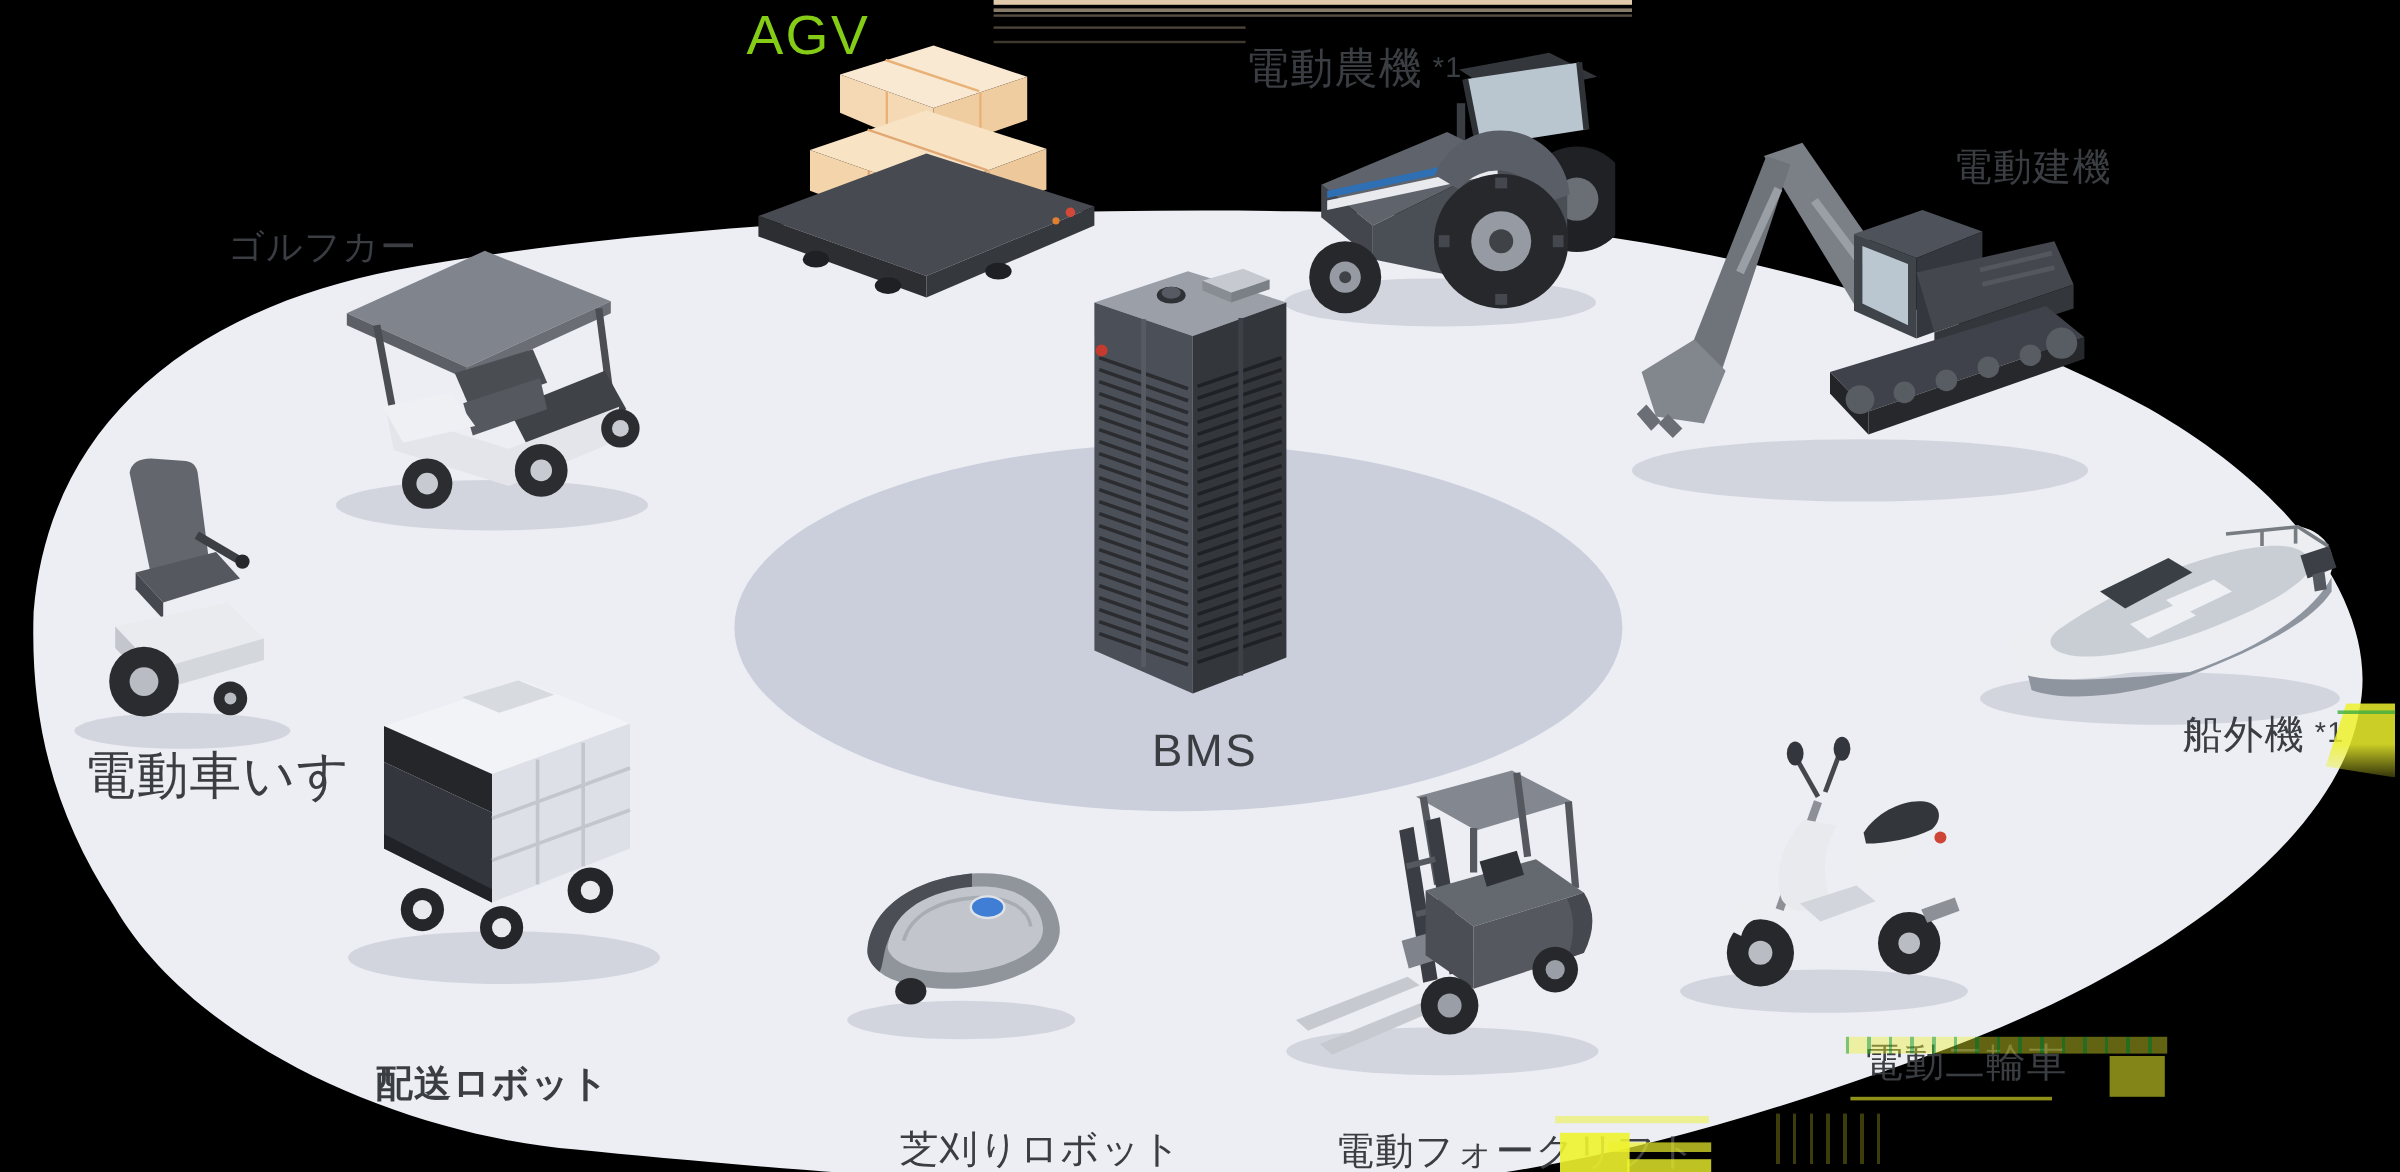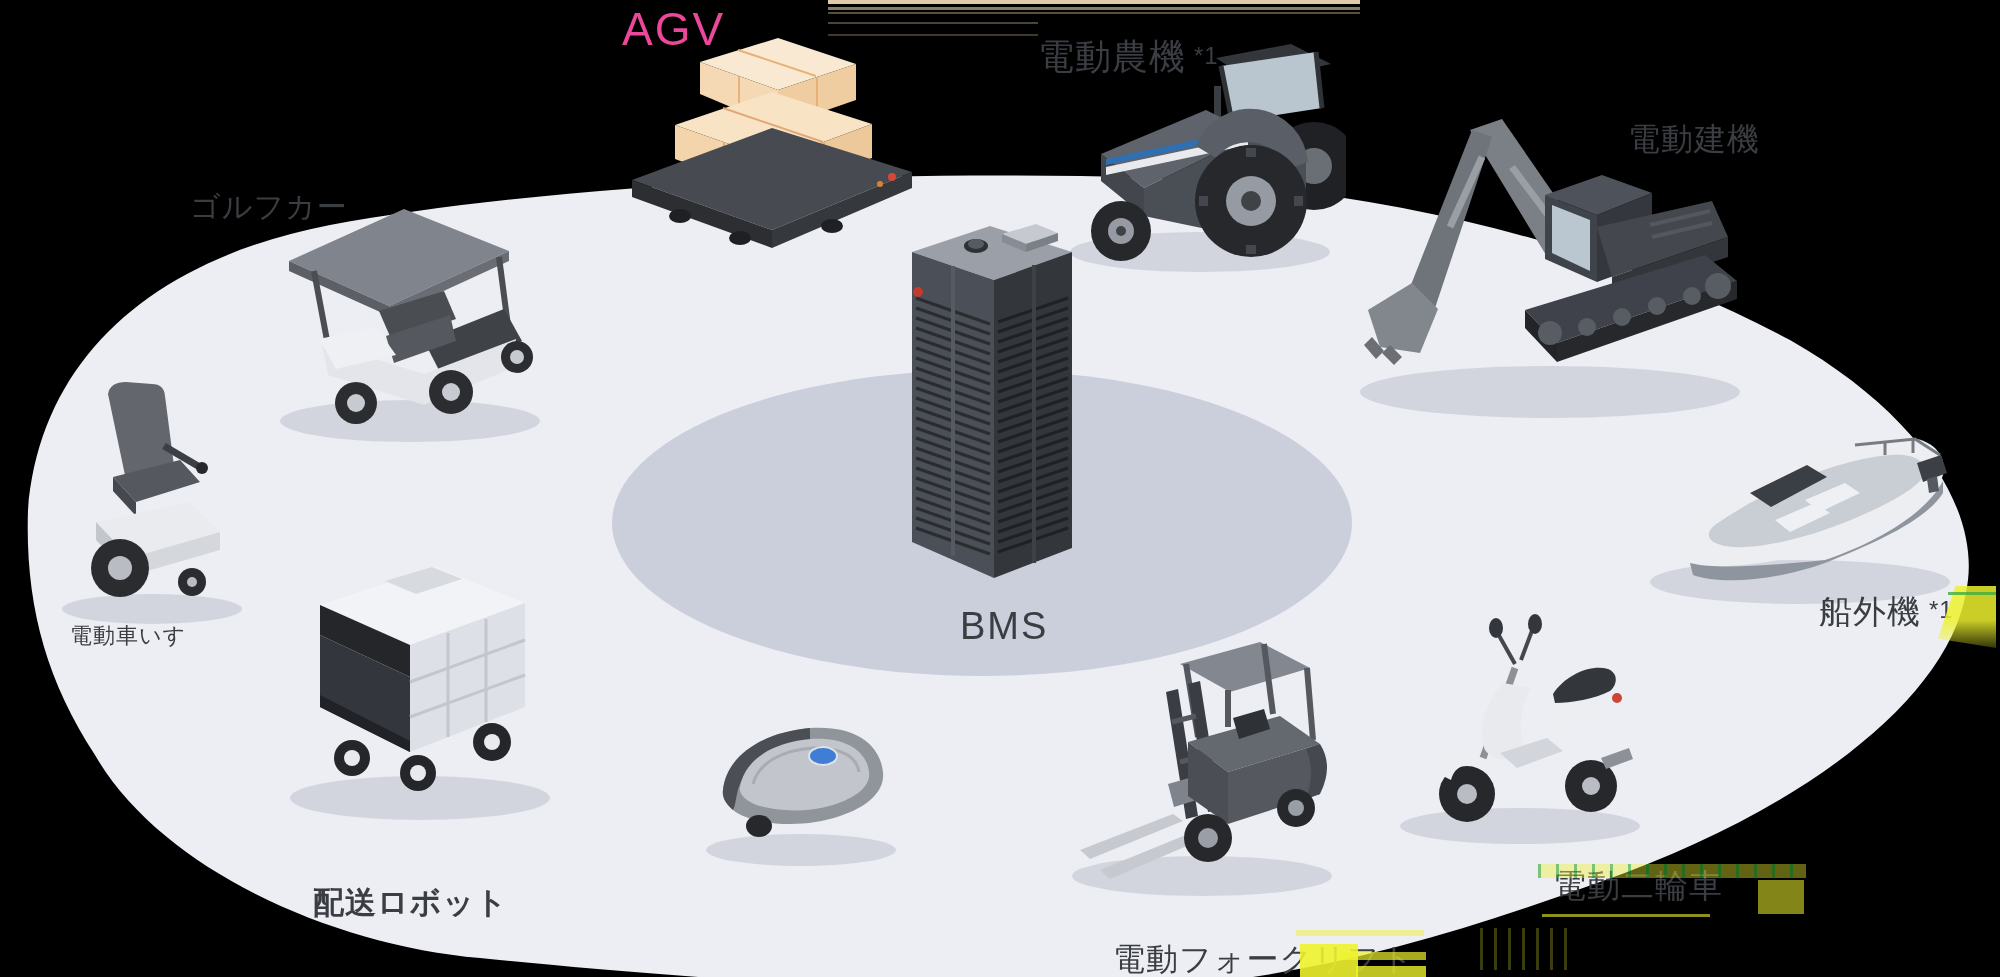--- a/index.html
+++ b/index.html
@@ -21,21 +21,21 @@
   .label .fn{font-size:24px;vertical-align:5px;margin-left:8px;}
   .vehicle{position:absolute;z-index:3;}
   .shadow{position:absolute;z-index:2;background:rgba(80,88,115,0.16);border-radius:50%;}
   .artifact{position:absolute;z-index:6;pointer-events:none;}
   #field-blob{position:absolute;left:0;top:0;z-index:1;}
   #inner-disc{
     position:absolute;left:612px;top:370px;width:740px;height:306px;
     background:var(--center-disc);border-radius:50%;z-index:1;
   }
   #label-bms{font-size:38px;letter-spacing:2px;}
-  #label-agv{font-size:46px;font-weight:500;letter-spacing:2px;color:#ec4899;}
+  #label-agv{font-size:46px;font-weight:500;letter-spacing:2px;color:#84cc16;}
   #label-farm{font-size:36px;margin-top:29px;}
   #label-mower,#label-forklift{font-size:32px;}
 </style>
 </head>
 <body>
 
 <div id="stage">
 
   <svg id="field-blob" width="2000" height="977" viewBox="0 0 2000 977">
     <path d="M 28 510
@@ -70,28 +70,31 @@
   </div>
   <div class="label" id="label-farm" style="left:1038px;top:8px;">
     <span>電動農機</span><span class="fn">*1</span>
   </div>
   <div class="label" style="left:1628px;top:122px;font-family:Liberation Serif, serif;">
     <span>電動建機</span>
   </div>
   <div class="label" style="left:1808px;top:594px;font-size:33px;margin-left:11px;">
     <span>船外機</span><span class="fn">*1</span>
   </div>
-  <div class="label" style="left:70px;top:624px;font-size:22px;text-align:center;">
+  <div class="label" style="left:70px;top:624px;font-size:43px;text-align:center;">
     <span>電動車いす</span>
   </div>
   <div class="label" id="label-bms" style="left:960px;top:606px;">
     <span>BMS</span>
   </div>
   <div class="label" style="left:313px;top:886px;font-size:31px;font-weight:bold;">
     <span>配送ロボット</span>
+  </div>
+  <div class="label" id="label-mower" style="left:750px;top:940px;">
+    <span>芝刈りロボット</span>
   </div>
   <div class="label" id="label-forklift" style="left:1113px;top:942px;">
     <span>電動フォークリフト</span>
   </div>
   <div class="label" style="left:1553px;top:868px;font-size:33px;">
     <span>電動二輪車</span>
   </div>
 
   <svg class="vehicle" style="left:274px;top:191px;" width="275" height="245" viewBox="0 0 275 245">
     <polygon points="15,70 130,18 235,60 115,115" fill="#80848c"></polygon>

